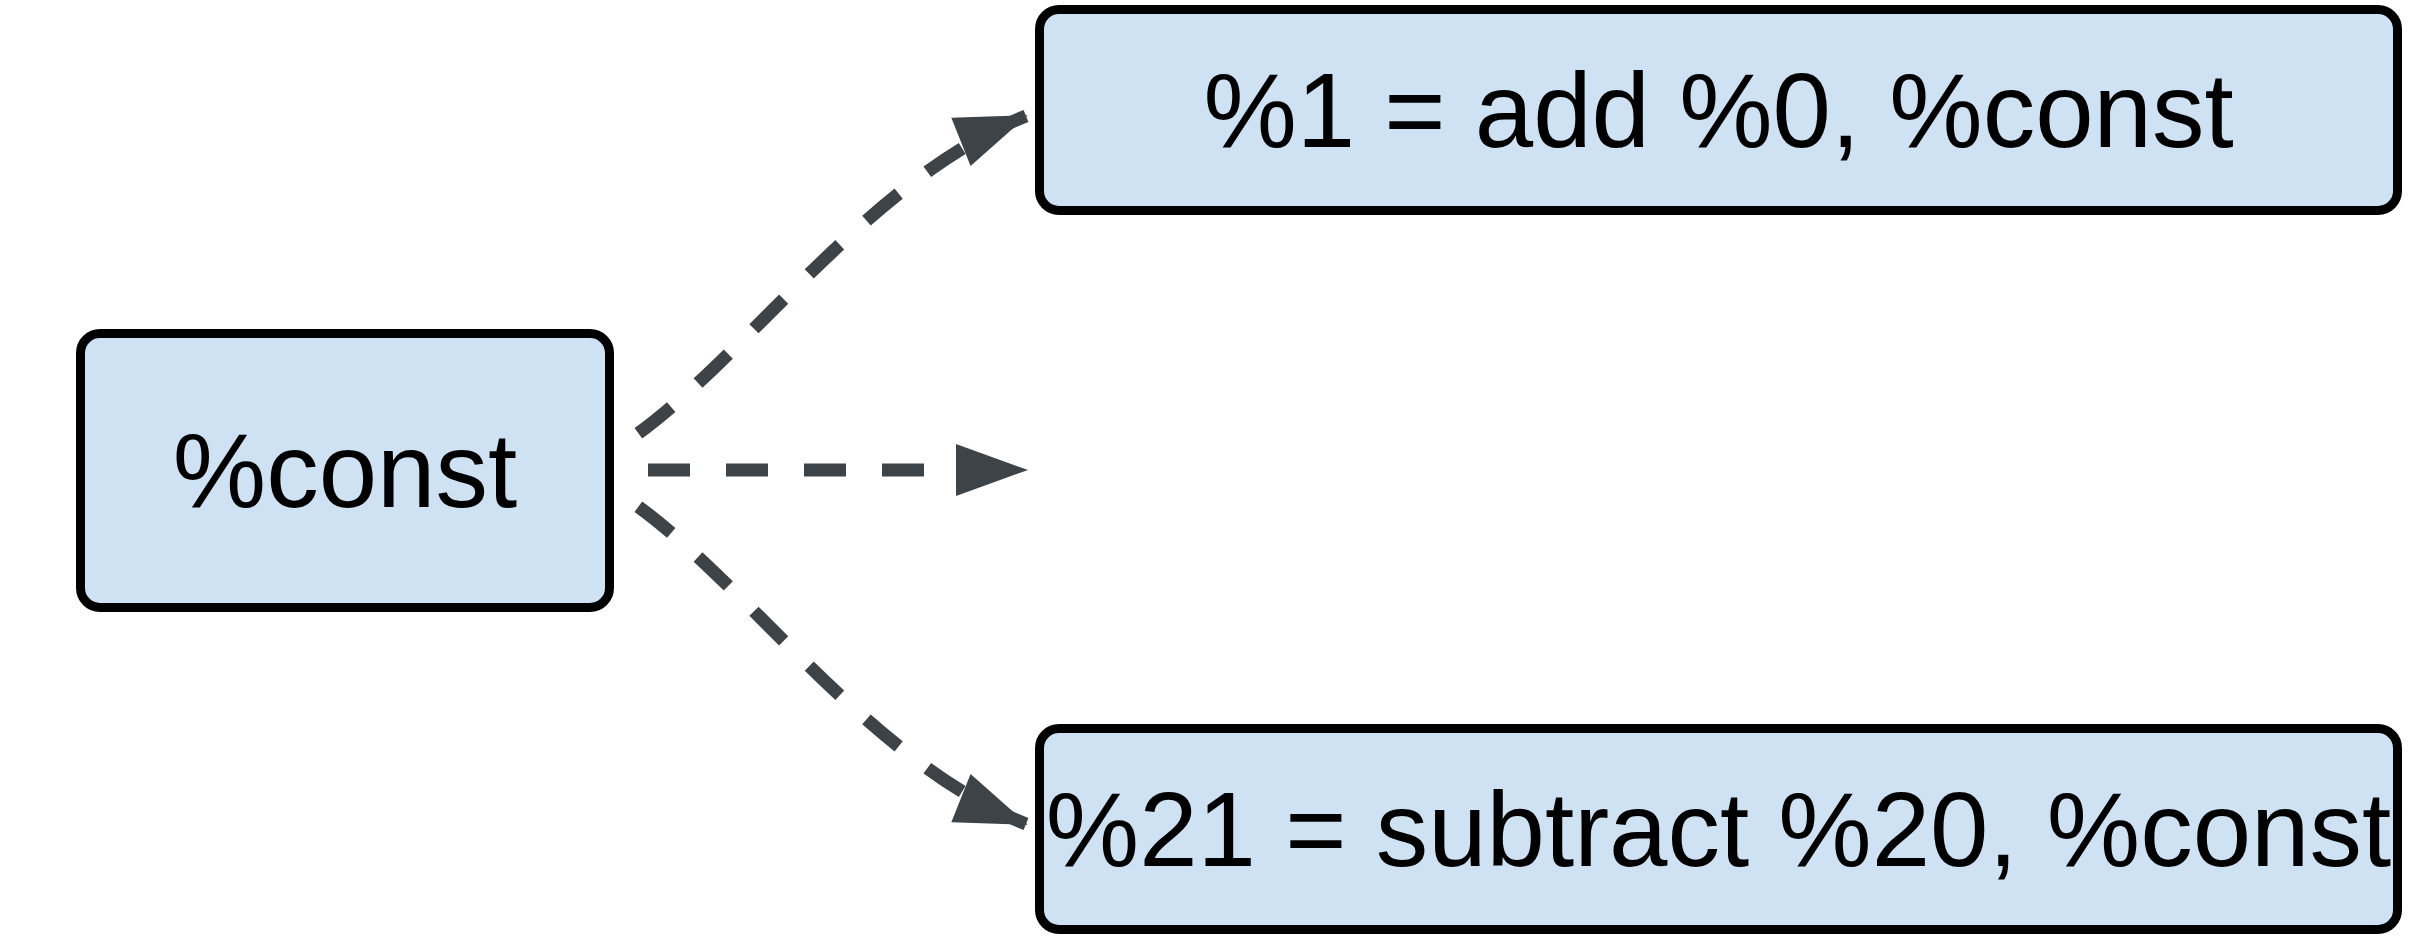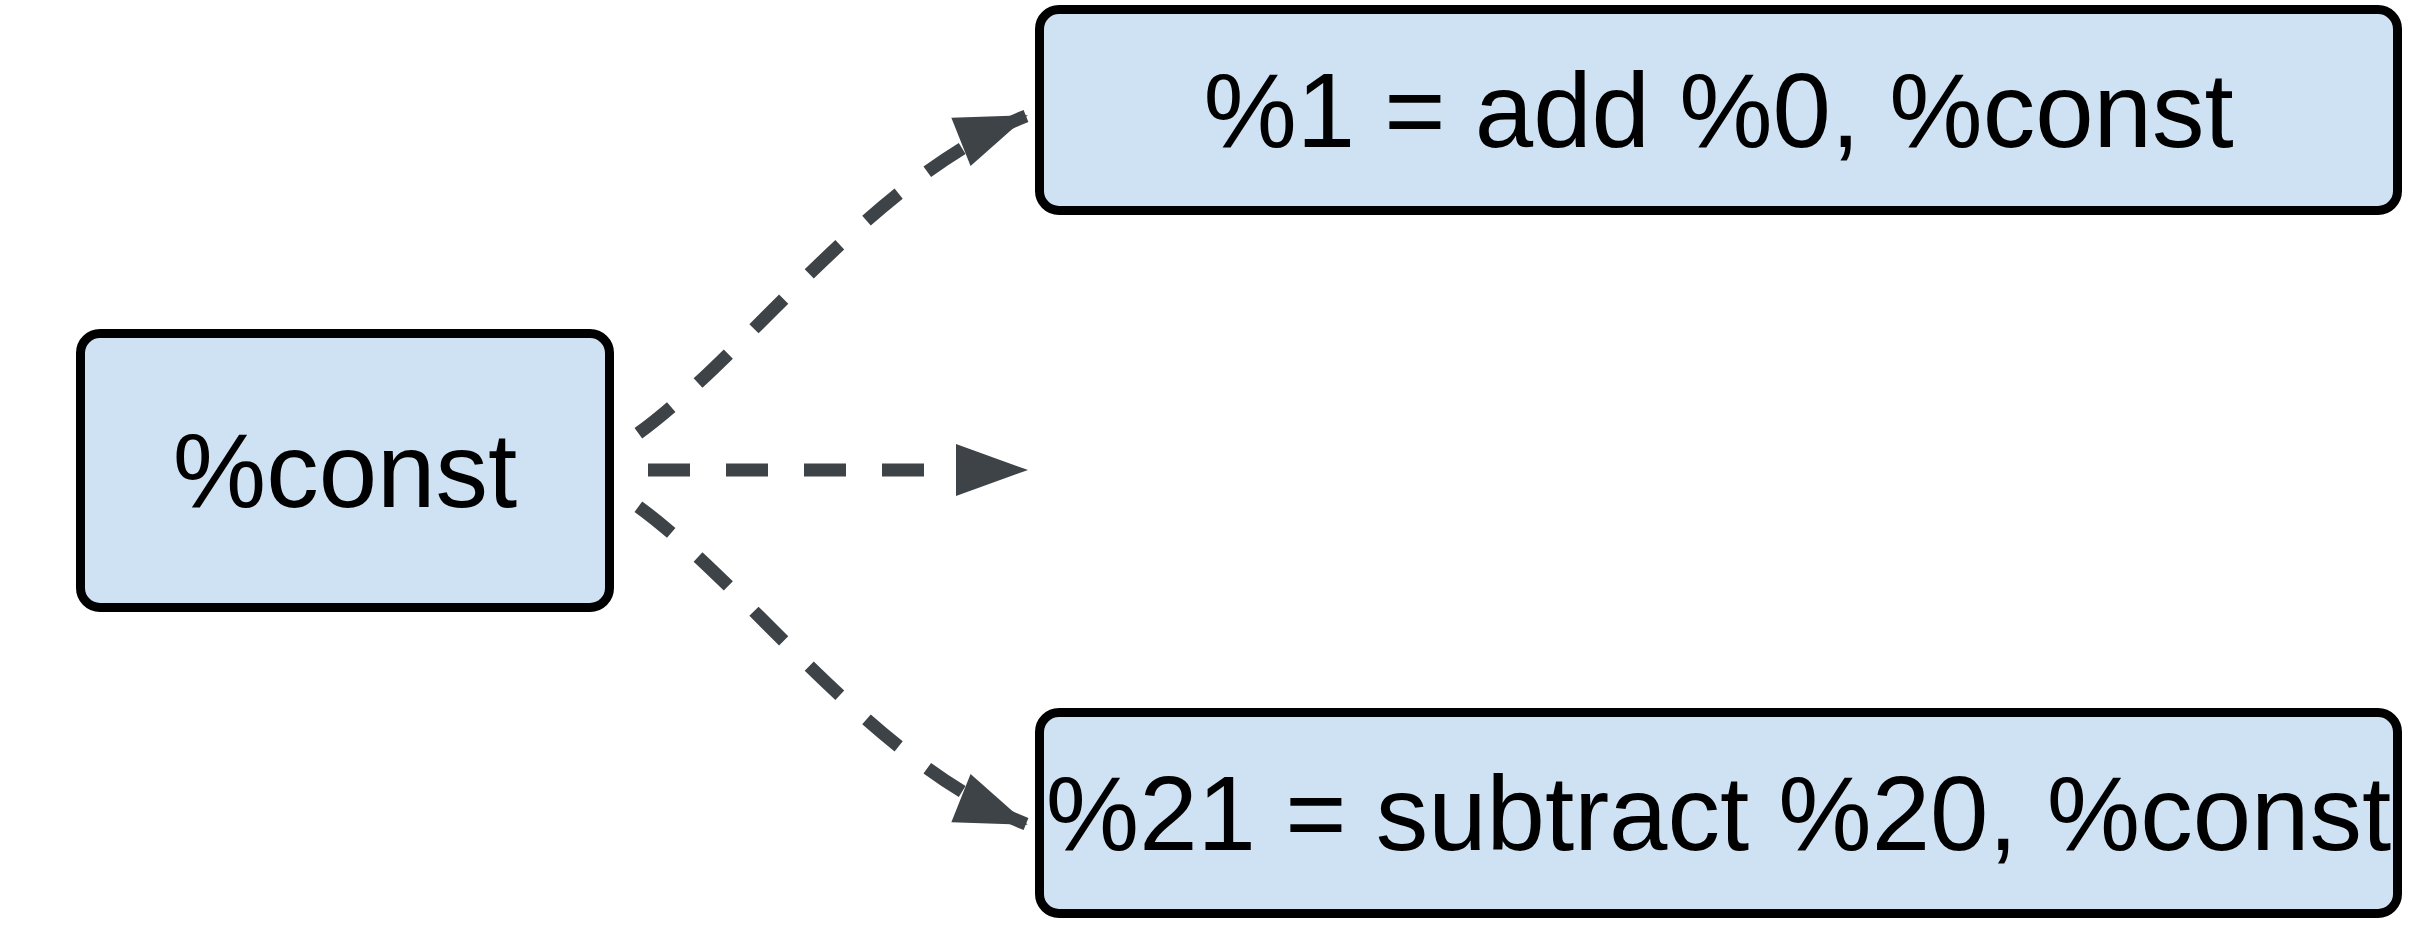--- a/index.html
+++ b/index.html
@@ -46,21 +46,21 @@
     color: var(--text);
     font-size: 105px;
     line-height: 1;
     white-space: nowrap;
     text-align: center;
   }
   .node-const   { left: 28px;   top: 329px; width: 538px;  height: 283px; margin-left: 48px; }
   .node-target  { left: 1035px; width: 1367px; height: 210px; }
   .node-add      { top: 5px; }
   .node-divide   { top: 365px; }
-  .node-subtract { top: 708px; }
+  .node-subtract { top: 724px; }
 </style>
 </head>
 <body>
 
 <div class="canvas">
 
   <svg class="edges" viewBox="0 0 2411 949" aria-hidden="true">
     <defs>
       <marker id="arrow" markerUnits="userSpaceOnUse" markerWidth="78" markerHeight="58" refX="72" refY="29" orient="auto">
         <path class="arrowhead" d="M2,3 L74,29 L2,55 Z"></path>

